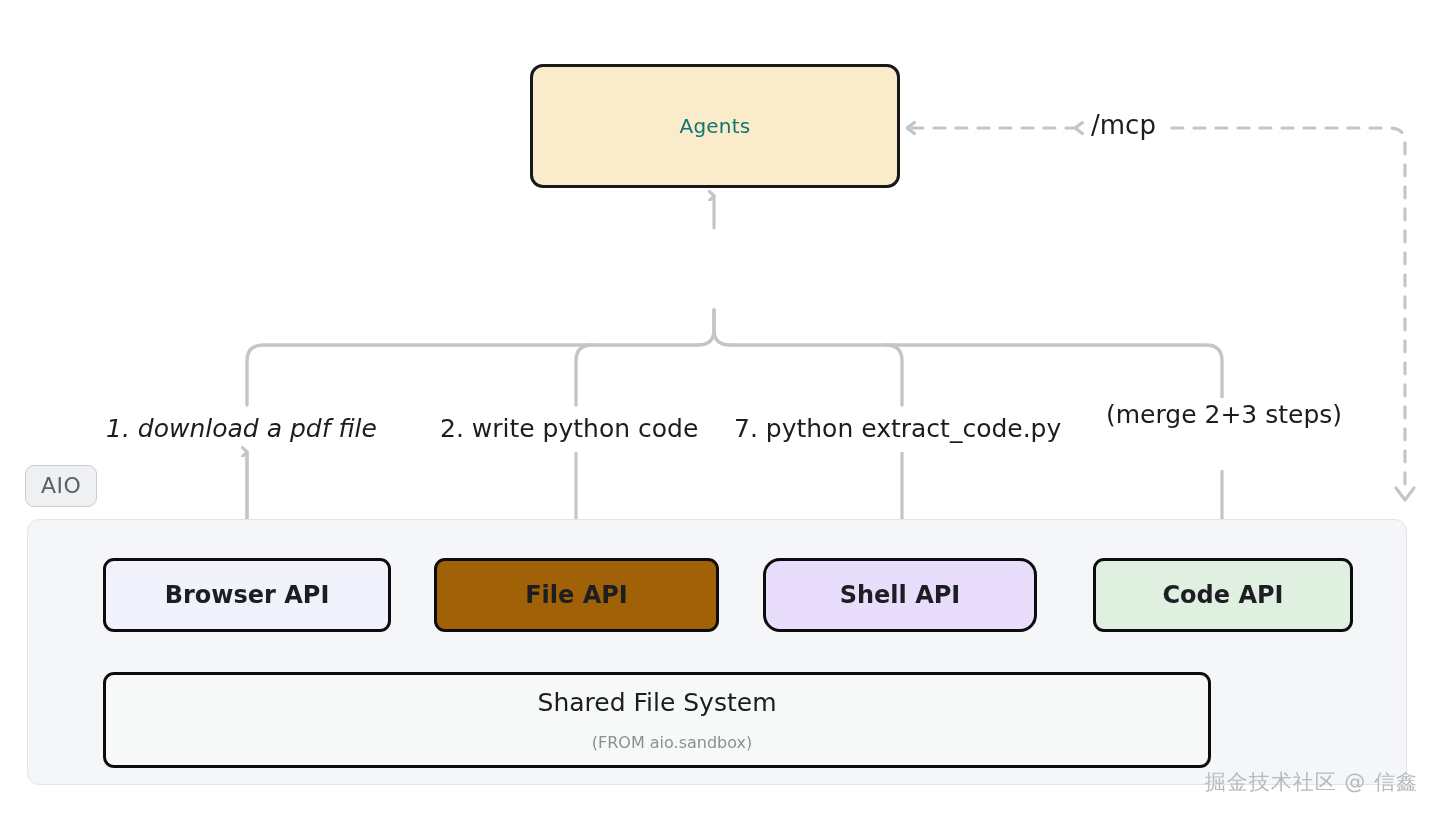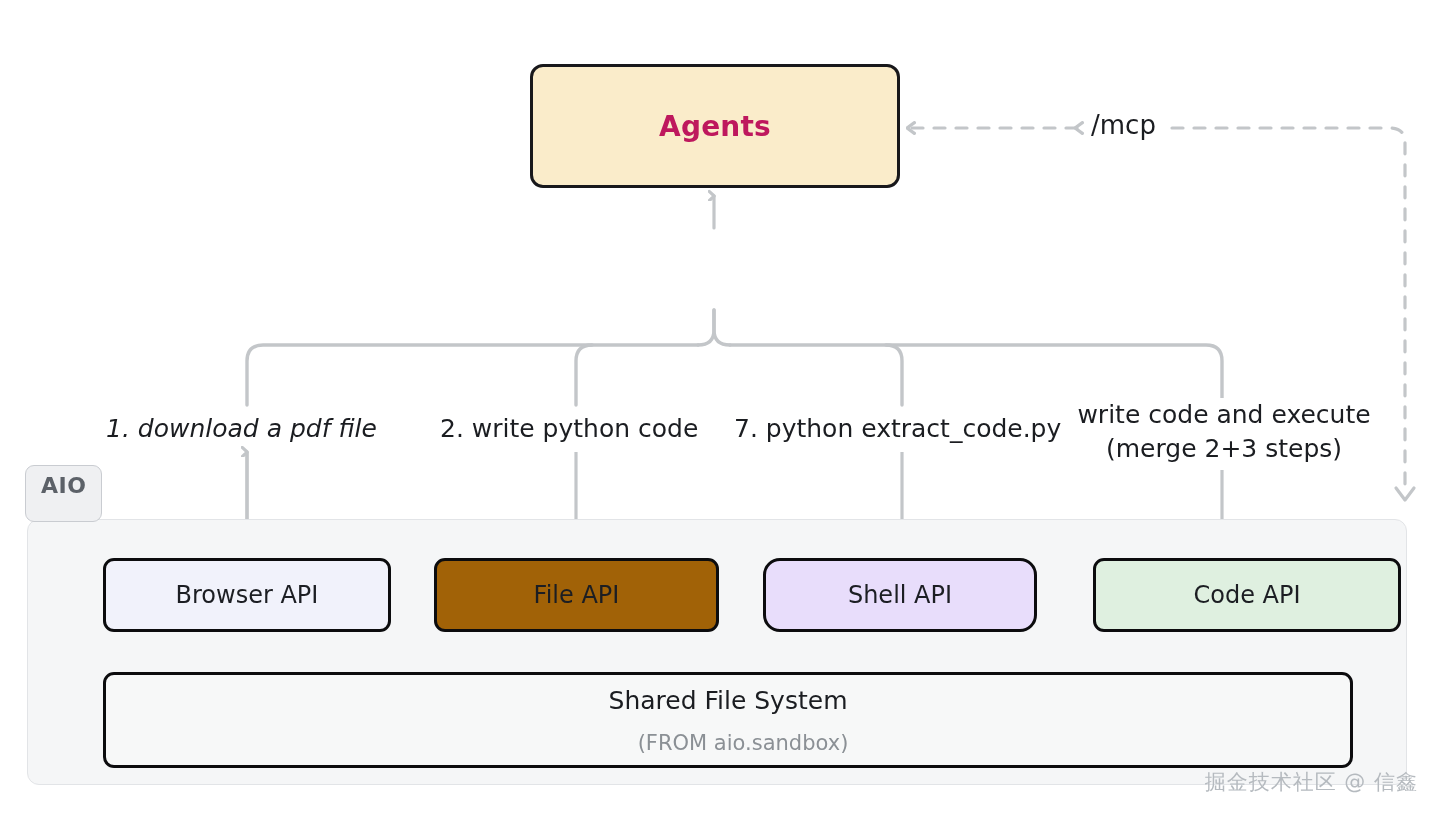--- a/index.html
+++ b/index.html
@@ -36,23 +36,23 @@
     left: 530px; top: 64px;
     width: 370px; height: 124px;
     background: #faecca;
     border: 3px solid #18181b;
     border-radius: 13px;
     display: flex;
     align-items: center;
     justify-content: center;
   }
   .agents-label {
-    font-size: 28px;
-    font-weight: 700;
-    color: #be185d;
+    font-size: 20px;
+    font-weight: 400;
+    color: #0f766e;
     letter-spacing: 0.2px;
   }
 
   
   .task-caption {
     position: absolute;
     left: 415px; top: 228px;
     width: 600px;
     text-align: center;
     font-size: 26.5px;
@@ -87,26 +87,26 @@
     left: 1073px; top: 398px;
     text-align: center;
     width: 302px;
   }
   .step-4 span { display: block; }
 
   
   .aio-badge {
     position: absolute;
     left: 25px; top: 465px;
-    padding: 7px 15px 23px 15px;
+    padding: 7px 15px 8px 15px;
     background: #eff0f2;
     border: 1.5px solid #c9ccd1;
     border-radius: 9px;
     font-size: 22px;
-    font-weight: 700;
+    font-weight: 400;
     color: #5c6168;
     letter-spacing: 0.5px;
     z-index: 5;
   }
 
   
   .aio-container {
     position: absolute;
     left: 27px; top: 519px;
     width: 1380px; height: 266px;
@@ -120,46 +120,47 @@
     position: absolute;
     height: 74px;
     border: 3px solid #0c0c0e;
     border-radius: 11px;
     display: flex;
     align-items: center;
     justify-content: center;
     font-size: 24px;
     color: #1c1e23;
     top: 558px;
+    font-weight: bold;
   }
   .api-browser { left: 103px;  width: 288px; background: #f1f2fb; }
   .api-file    { left: 434px;  width: 285px; background: #a16207; }
   .api-shell   { left: 763px;  width: 274px; background: #e8ddfb; border-radius: 17px; }
-  .api-code    { left: 1093px; width: 308px; background: #dff0e0; }
+  .api-code    { left: 1093px; width: 260px; background: #dff0e0; }
 
   
   .sfs-box {
     position: absolute;
     left: 103px; top: 672px;
-    width: 1250px; height: 96px;
+    width: 1108px; height: 96px;
     background: #f7f8f8;
     border: 3px solid #0c0c0e;
     border-radius: 11px;
     display: flex;
     flex-direction: column;
     align-items: center;
     justify-content: center;
     gap: 16px;
   }
   .sfs-title {
     font-size: 25px;
     color: #1b1d21;
   }
   .sfs-sub {
-    font-size: 21px;
+    font-size: 16px;
     color: #8b9095;
     margin-left: 30px;
   }
 
   
   .watermark {
     position: absolute;
     right: 16px; bottom: 24px;
     font-size: 21px;
     color: #b5babf;
@@ -231,21 +232,20 @@
     <span class="agents-label">Agents</span>
   </div>
 
 
   <div class="mcp-label">/mcp</div>
 
   <div class="step-label step-1">1. download a pdf file</div>
   <div class="step-label step-2">2. write python code</div>
   <div class="step-label step-3">7. python extract_code.py</div>
   <div class="step-label step-4">
-    <span>write code and execute</span>
     <span>(merge 2+3 steps)</span>
   </div>
 
   <div class="aio-badge">AIO</div>
 
   <div class="aio-container"></div>
 
   <div class="api-box api-browser">
     <span>Browser API</span>
   </div>

